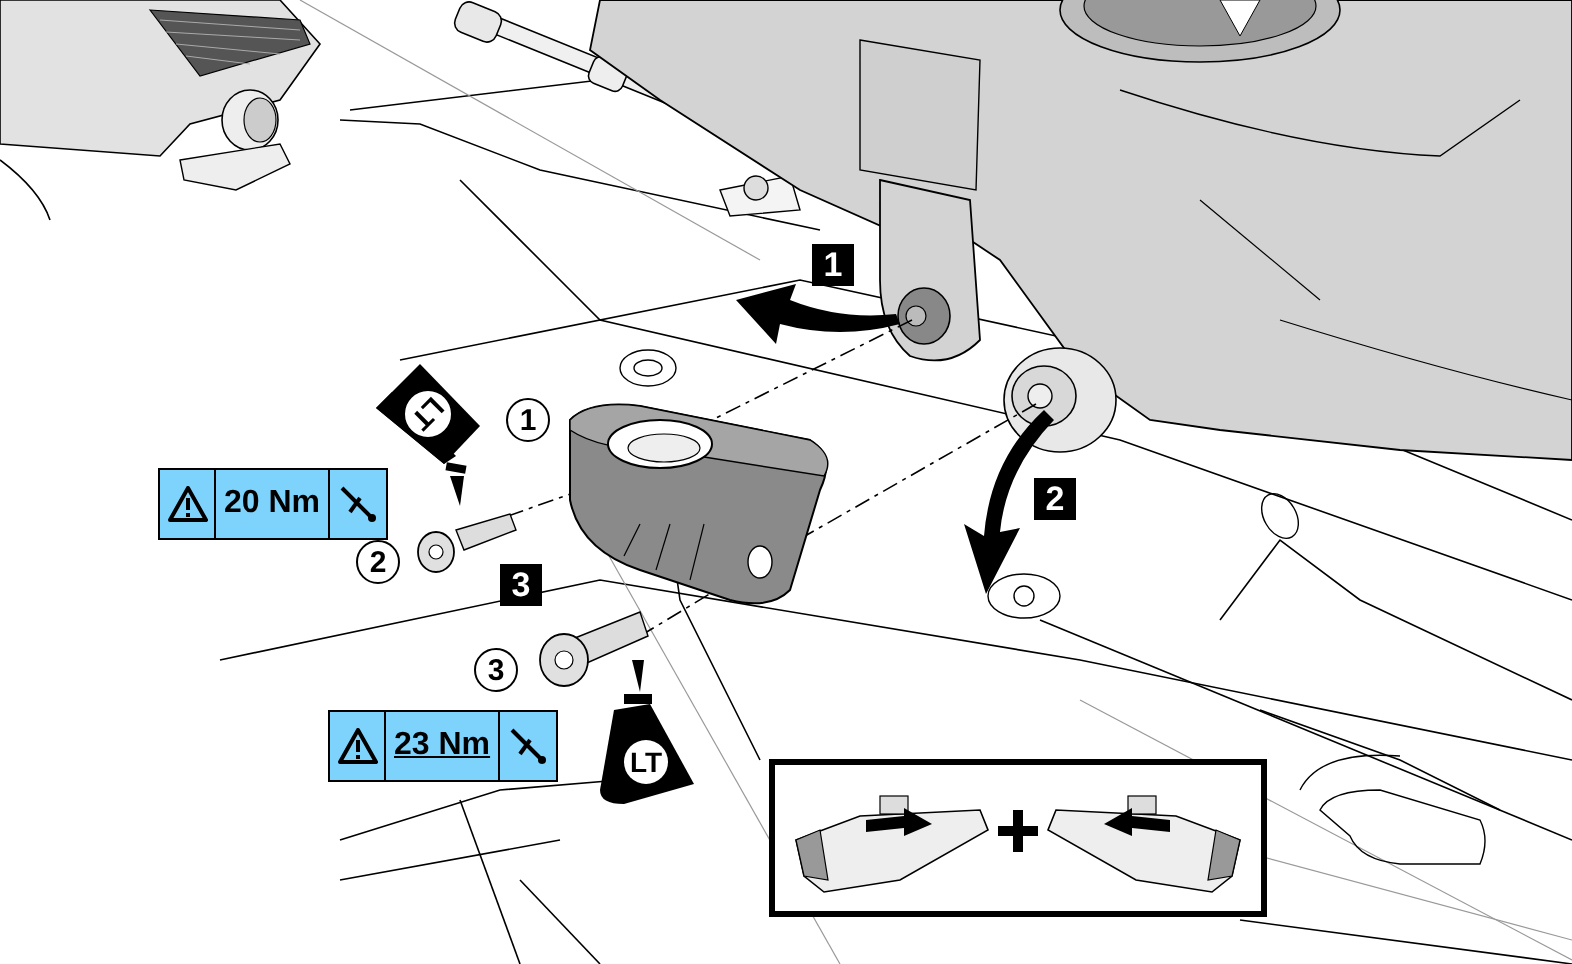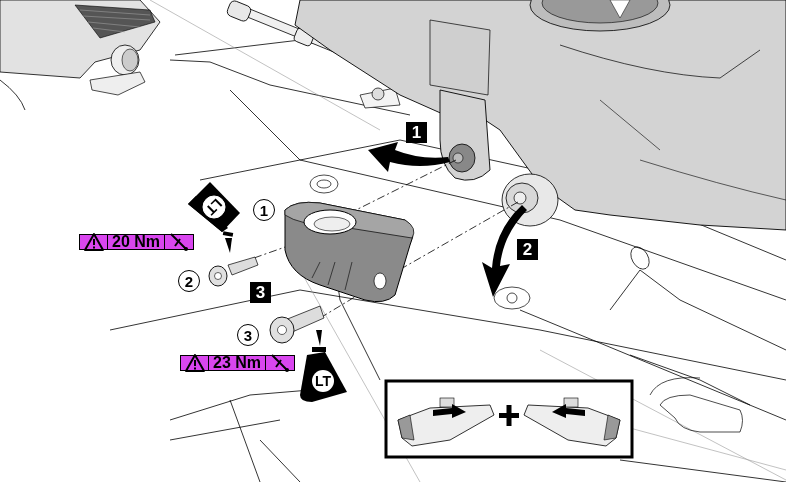--- a/index.html
+++ b/index.html
@@ -1,18 +1,18 @@
 <!DOCTYPE html>
 <html><head>
 <meta charset="utf-8">
 <style>
   html, body { margin: 0; padding: 0; background: #ffffff; }
   body { width: 786px; height: 482px; position: relative; overflow: hidden; font-family: "Liberation Sans", sans-serif; }
   #stage { position: absolute; left: 0; top: 0; width: 786px; height: 482px; }
-  .torque-box { position: absolute; display: flex; height: 16px; border: 1.5px solid #000; background: #d946ef; box-sizing: border-box; }
+  .torque-box { position: absolute; display: flex; height: 36px; border: 1.5px solid #000; background: #7dd3fc; box-sizing: border-box; }
   .torque-box .cell { display: flex; align-items: center; justify-content: center; border-right: 1.5px solid #000; box-sizing: border-box; }
   .torque-box .cell:last-child { border-right: none; }
   .torque-box .warn { width: 28px; }
   .torque-box .val { padding: 0 4px; font-weight: bold; font-size: 16px; color: #000; white-space: nowrap; }
   .torque-box .tool { width: 28px; }
   .callout { position: absolute; width: 22px; height: 22px; border: 1.5px solid #000; border-radius: 50%; background: #fff; display: flex; align-items: center; justify-content: center; font-weight: bold; font-size: 15px; box-sizing: border-box; }
   .step { position: absolute; width: 21px; height: 21px; background: #000; color: #fff; font-weight: bold; font-size: 17px; display: flex; align-items: center; justify-content: center; }
   .lt-label { font-family: "Liberation Sans", sans-serif; font-weight: bold; font-size: 14px; }
 </style>
 </head>
@@ -186,21 +186,21 @@
   <div class="cell val">20 Nm</div>
   <div class="cell tool">
     <svg width="22" height="22" viewBox="0 0 22 22">
         <line x1="3" y1="3" x2="18" y2="18" stroke="#000" stroke-width="2"></line>
         <line x1="12" y1="8" x2="7" y2="15" stroke="#000" stroke-width="2"></line>
         <circle cx="18" cy="18" r="2" fill="#000"></circle>
       </svg>
   </div>
 </div>
 
-<div class="torque-box" style="left:180px; top:355px;">
+<div class="torque-box" style="left:164px; top:355px;text-decoration:underline;">
   <div class="cell warn">
     <svg width="20" height="18" viewBox="0 0 20 18">
         <path d="M10,1 L19,17 L1,17 Z" fill="none" stroke="#000" stroke-width="2" stroke-linejoin="round"></path>
         <rect x="9" y="6" width="2" height="6" fill="#000"></rect>
         <rect x="9" y="13.5" width="2" height="2" fill="#000"></rect>
       </svg>
   </div>
   <div class="cell val">23 Nm</div>
   <div class="cell tool">
     <svg width="22" height="22" viewBox="0 0 22 22">

